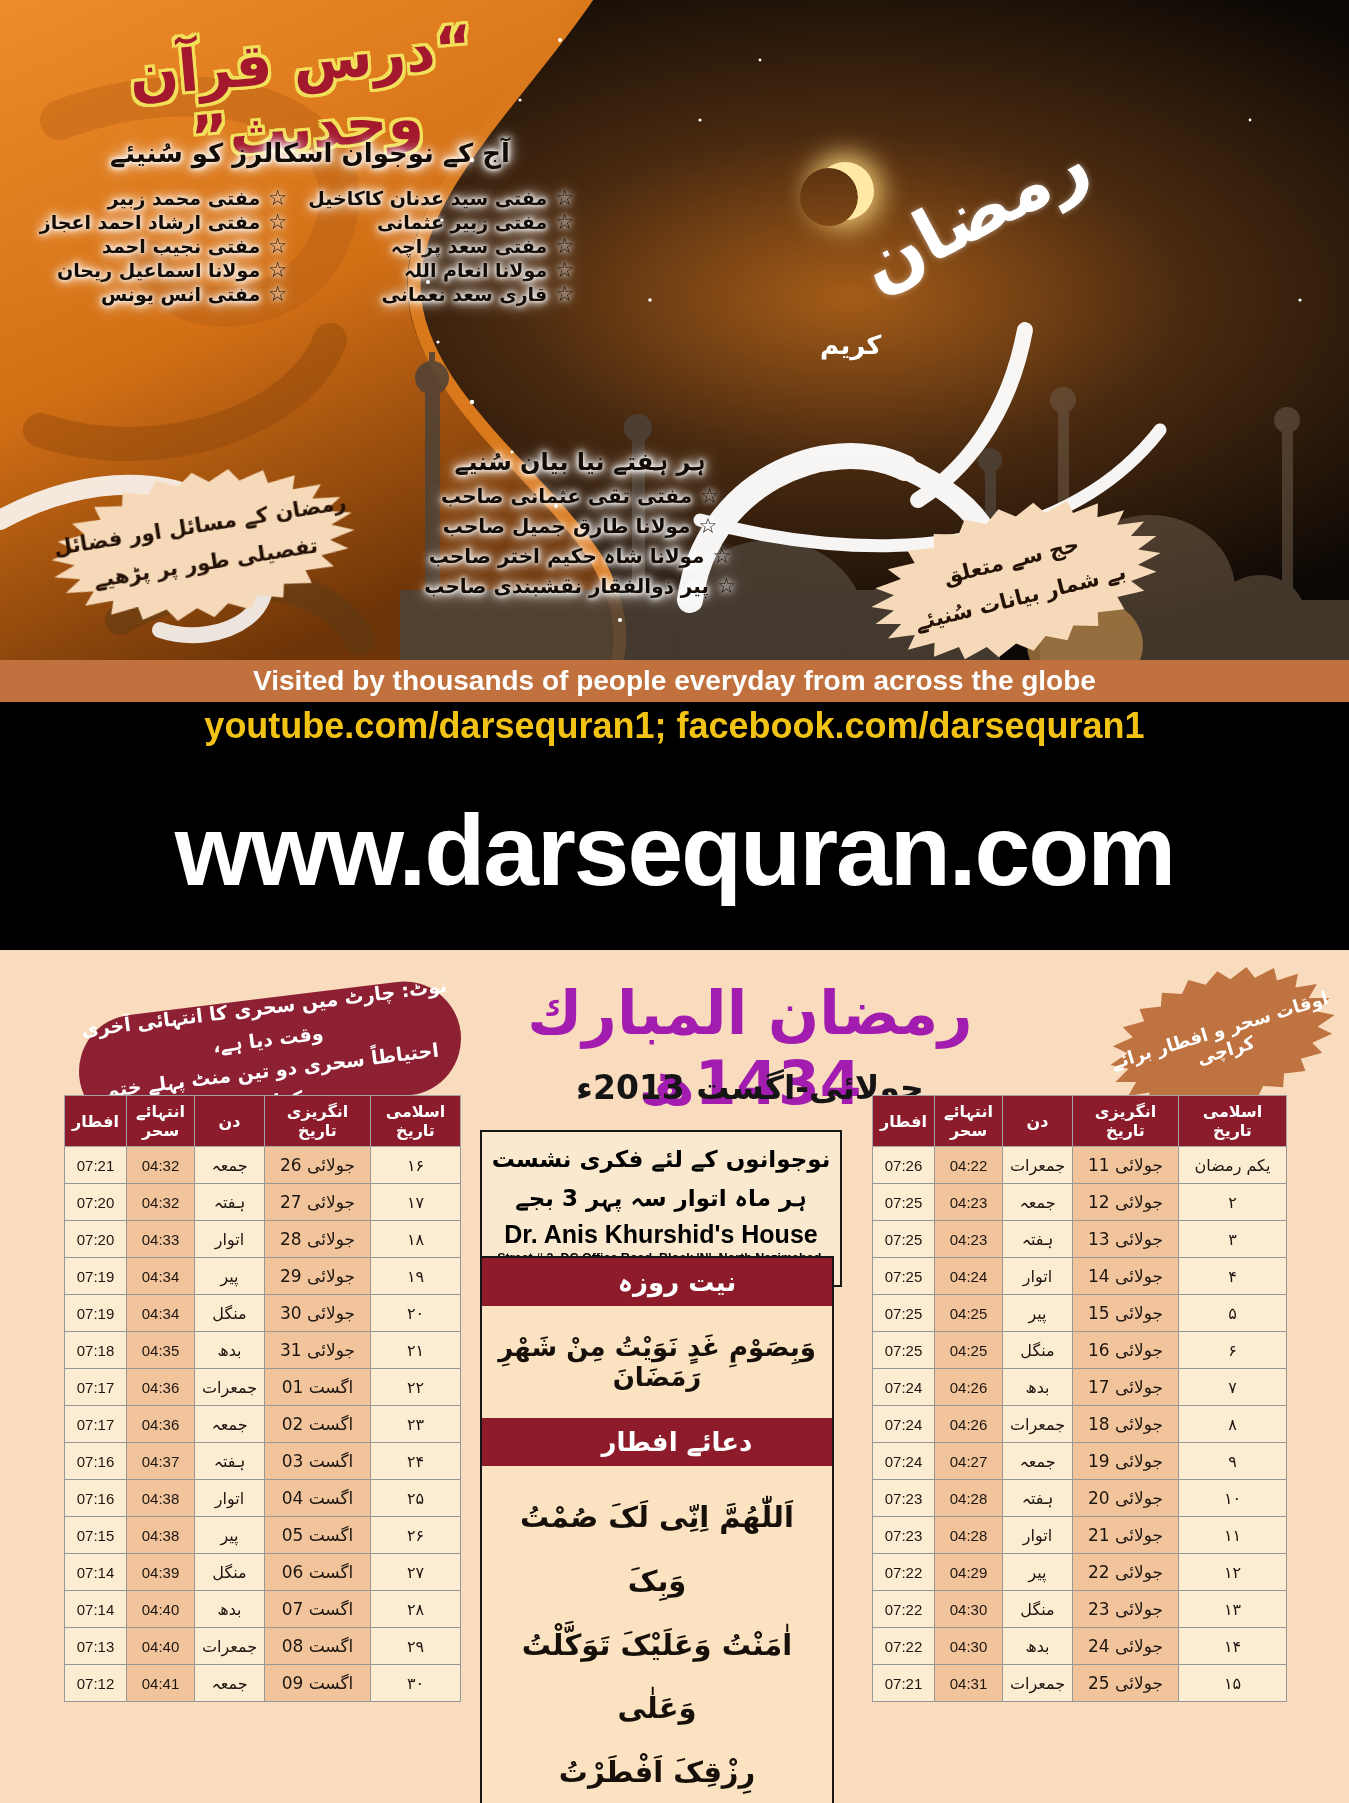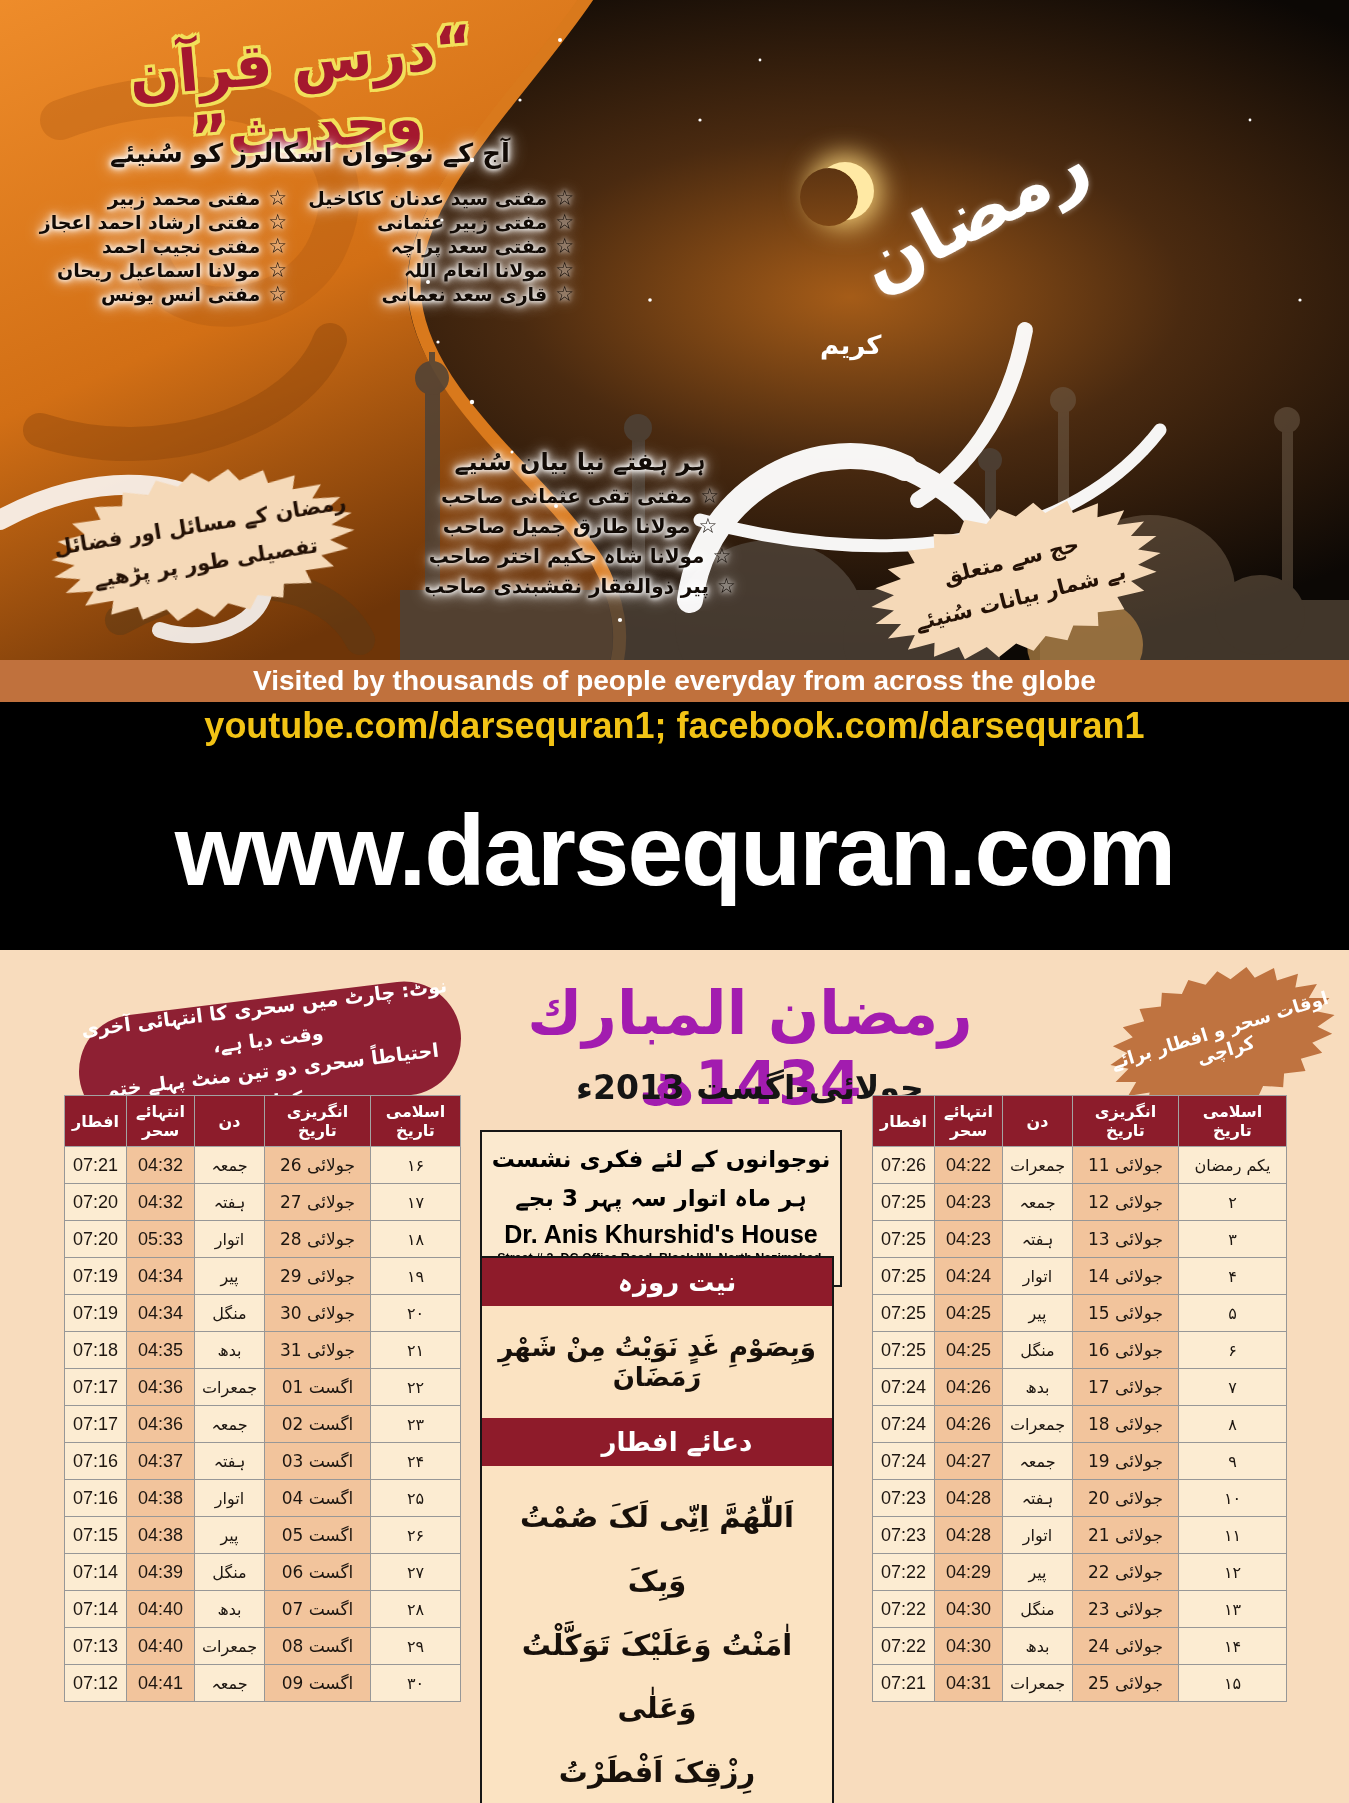--- a/index.html
+++ b/index.html
@@ -64,21 +64,21 @@
     font-size:33px;font-weight:bold;color:#151515;}
   #burst-loc{left:1105px;top:20px;width:235px;height:140px;transform:rotate(-17deg);}
   #burst-loc .bl{font-size:18px;font-weight:bold;color:#fff;}
   table.tt{border-collapse:collapse;direction:rtl;table-layout:fixed;}
   table.tt th{background:#8c1c2b;color:#fff;font-size:16px;font-weight:bold;height:50px;
     border:1px solid #a3a3a3;padding:0 2px;}
   table.tt td{height:36px;text-align:center;border:1px solid #979797;font-size:16px;
     color:#1d1610;padding:0;overflow:hidden;}
   table.tt td.c0,table.tt td.c2,table.tt td.c4{background:#fcecd2;}
   table.tt td.c1,table.tt td.c3{background:#f2c49c;}
-  table.tt td.c3,table.tt td.c4{font-family:"Liberation Sans",sans-serif;font-size:18px;}
+  table.tt td.c3,table.tt td.c4{font-family:"Liberation Sans",sans-serif;font-size:15px;}
   table.tt td.c1{direction:ltr;font-size:17px;}
   #left-table{position:absolute;left:64px;top:145px;}
   #right-table{position:absolute;left:872px;top:145px;}
   #left-table col.w0,#right-table col.w0{width:90px;}
   #right-table col.w0{width:108px;}
   col.w1{width:106px;}col.w2{width:70px;}col.w3{width:68px;}col.w4{width:62px;}
   #session-box{position:absolute;left:480px;top:180px;width:350px;background:#fbe9cf;
     border:2px solid #161616;text-align:center;padding:8px 4px 6px;}
   #session-box .u1{font-size:23px;font-weight:bold;line-height:1.7;}
   #session-box .e1{font-family:"Liberation Sans",sans-serif;font-weight:bold;font-size:25px;
@@ -320,21 +320,21 @@
             <td class="c0">۱۷</td>
             <td class="c1">27 جولائی</td>
             <td class="c2">ہفتہ</td>
             <td class="c3">04:32</td>
             <td class="c4">07:20</td>
           </tr>
           <tr>
             <td class="c0">۱۸</td>
             <td class="c1">28 جولائی</td>
             <td class="c2">اتوار</td>
-            <td class="c3">05:33</td>
+            <td class="c3">04:33</td>
             <td class="c4">07:20</td>
           </tr>
           <tr>
             <td class="c0">۱۹</td>
             <td class="c1">29 جولائی</td>
             <td class="c2">پیر</td>
             <td class="c3">04:34</td>
             <td class="c4">07:19</td>
           </tr>
           <tr>

